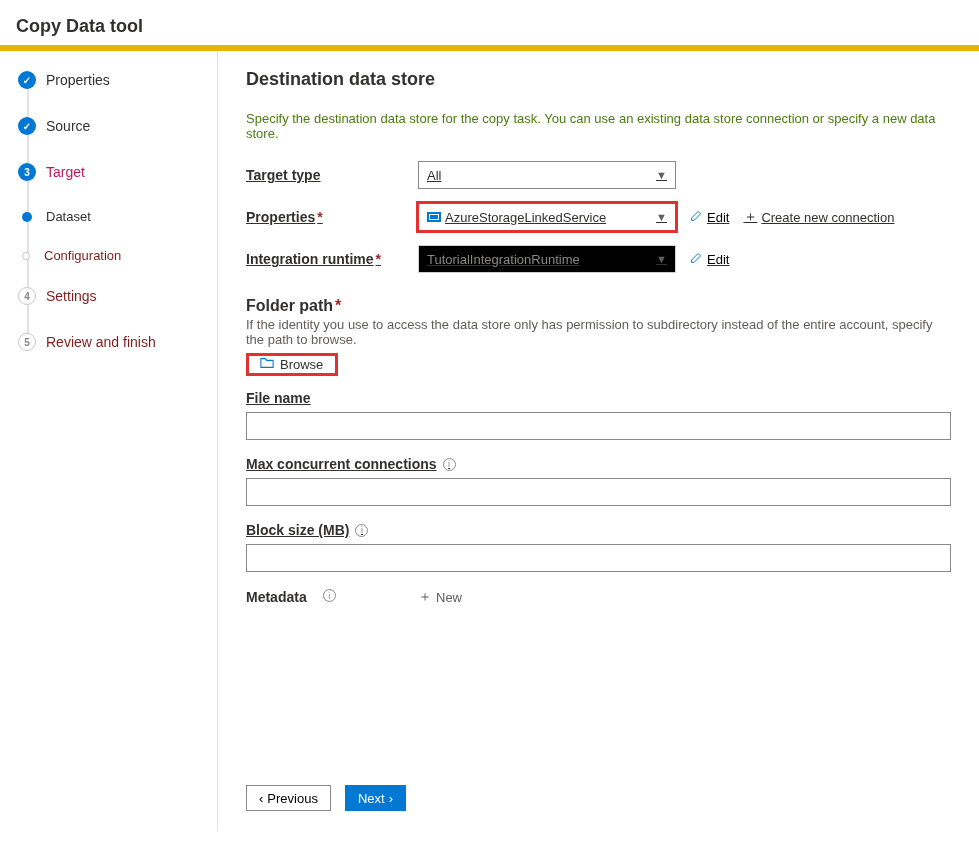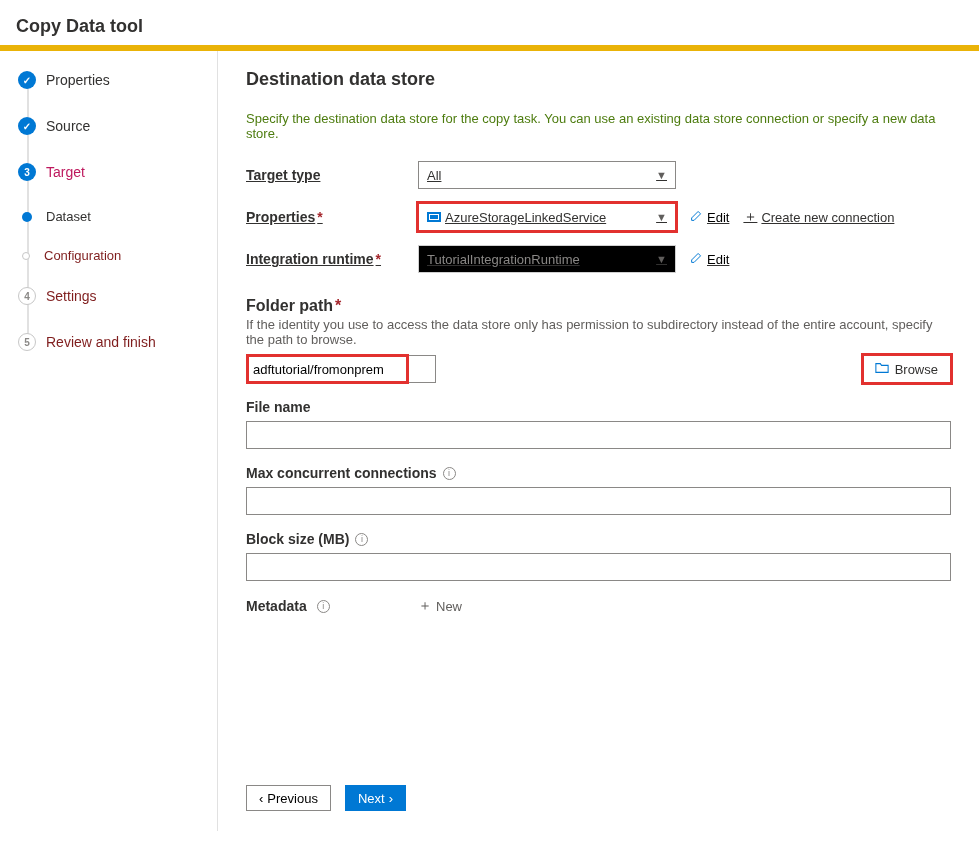--- a/index.html
+++ b/index.html
@@ -49,26 +49,26 @@
     .hint { color: #605e5c; font-size: 13px; margin-bottom: 8px; max-width: 700px; }
     
     .path-row { display:flex; align-items:stretch; margin-bottom: 16px; }
     .textfield { border: 1px solid #8a8886; height: 28px; padding: 0 6px; font-size: 13px; flex:1; }
     .textfield.full { width: 100%; }
     .hl-text-wrap { position:relative; flex:1; }
     .hl-path-overlay { position:absolute; left:0; top:-1px; height:30px; width: 163px; border:3px solid #e2312f; pointer-events:none; }
     .browse-btn { display:flex; align-items:center; gap:6px; border:1px solid #8a8886; border-left:none; padding: 0 12px; font-size:13px; cursor:pointer; outline:3px solid #e2312f; outline-offset:-1px; margin-left:2px; }
     .folder-icon svg { width:14px; height:14px; }
     
-    .field-block { margin-bottom: 16px; }
+    .field-block { margin-bottom: 16px; text-decoration: underline; }
     .flabel { font-size: 14px; font-weight: 600; margin-bottom: 6px; display:flex; align-items:center; gap:6px; }
     .info-icon { width:13px; height:13px; border:1px solid #8a8886; border-radius:50%; display:inline-flex; align-items:center; justify-content:center; font-size:9px; color:#8a8886; cursor:default; font-weight:400; }
     
     .meta-row { display:flex; align-items:center; }
-    .meta-row .lbl { width: 172px; font-size:14px; font-weight:600; display:flex; align-items:center; gap:10px;}
+    .meta-row .lbl { width: 172px; font-size:14px; font-weight:600; display:flex; gap:16px;}
     .new-btn { display:flex; align-items:center; gap:4px; color:#605e5c; cursor:pointer; font-size:13px; }
     
     .spacer { flex:1; }
     
     .footer { display:flex; gap:14px; padding-top: 16px; }
     .btn { height: 26px; padding: 0 12px; font-size: 13px; display:flex; align-items:center; gap:4px; cursor:pointer; border:1px solid #8a8886; background:#fff; }
     .btn.primary { background:#0078d4; border-color:#0078d4; color:#fff; }
     .pencil-icon svg { width:13px; height:13px; }
   </style>
 </head>
@@ -163,24 +163,20 @@
         <span>Edit</span>
       </div>
     </div>
 
     <div class="section-label">
       <span>Folder path</span><span class="req">*</span>
     </div>
     <div class="hint">If the identity you use to access the data store only has permission to subdirectory instead of the entire account, specify the path to browse.</div>
 
     <div class="path-row">
-      <div class="hl-text-wrap">
-        <input class="textfield" value="adftutorial/fromonprem" style="">
-        <div class="hl-path-overlay"></div>
-      </div>
       <div class="browse-btn">
         <span class="folder-icon"><svg viewBox="0 0 16 16" fill="none" stroke="#0078d4" stroke-width="1.2">
               <path d="M1 3 h5 l1.5 2 H15 v8 H1 Z"></path>
             </svg></span>
         <span>Browse</span>
       </div>
     </div>
 
     <div class="field-block">
       <div class="flabel">File name</div>

